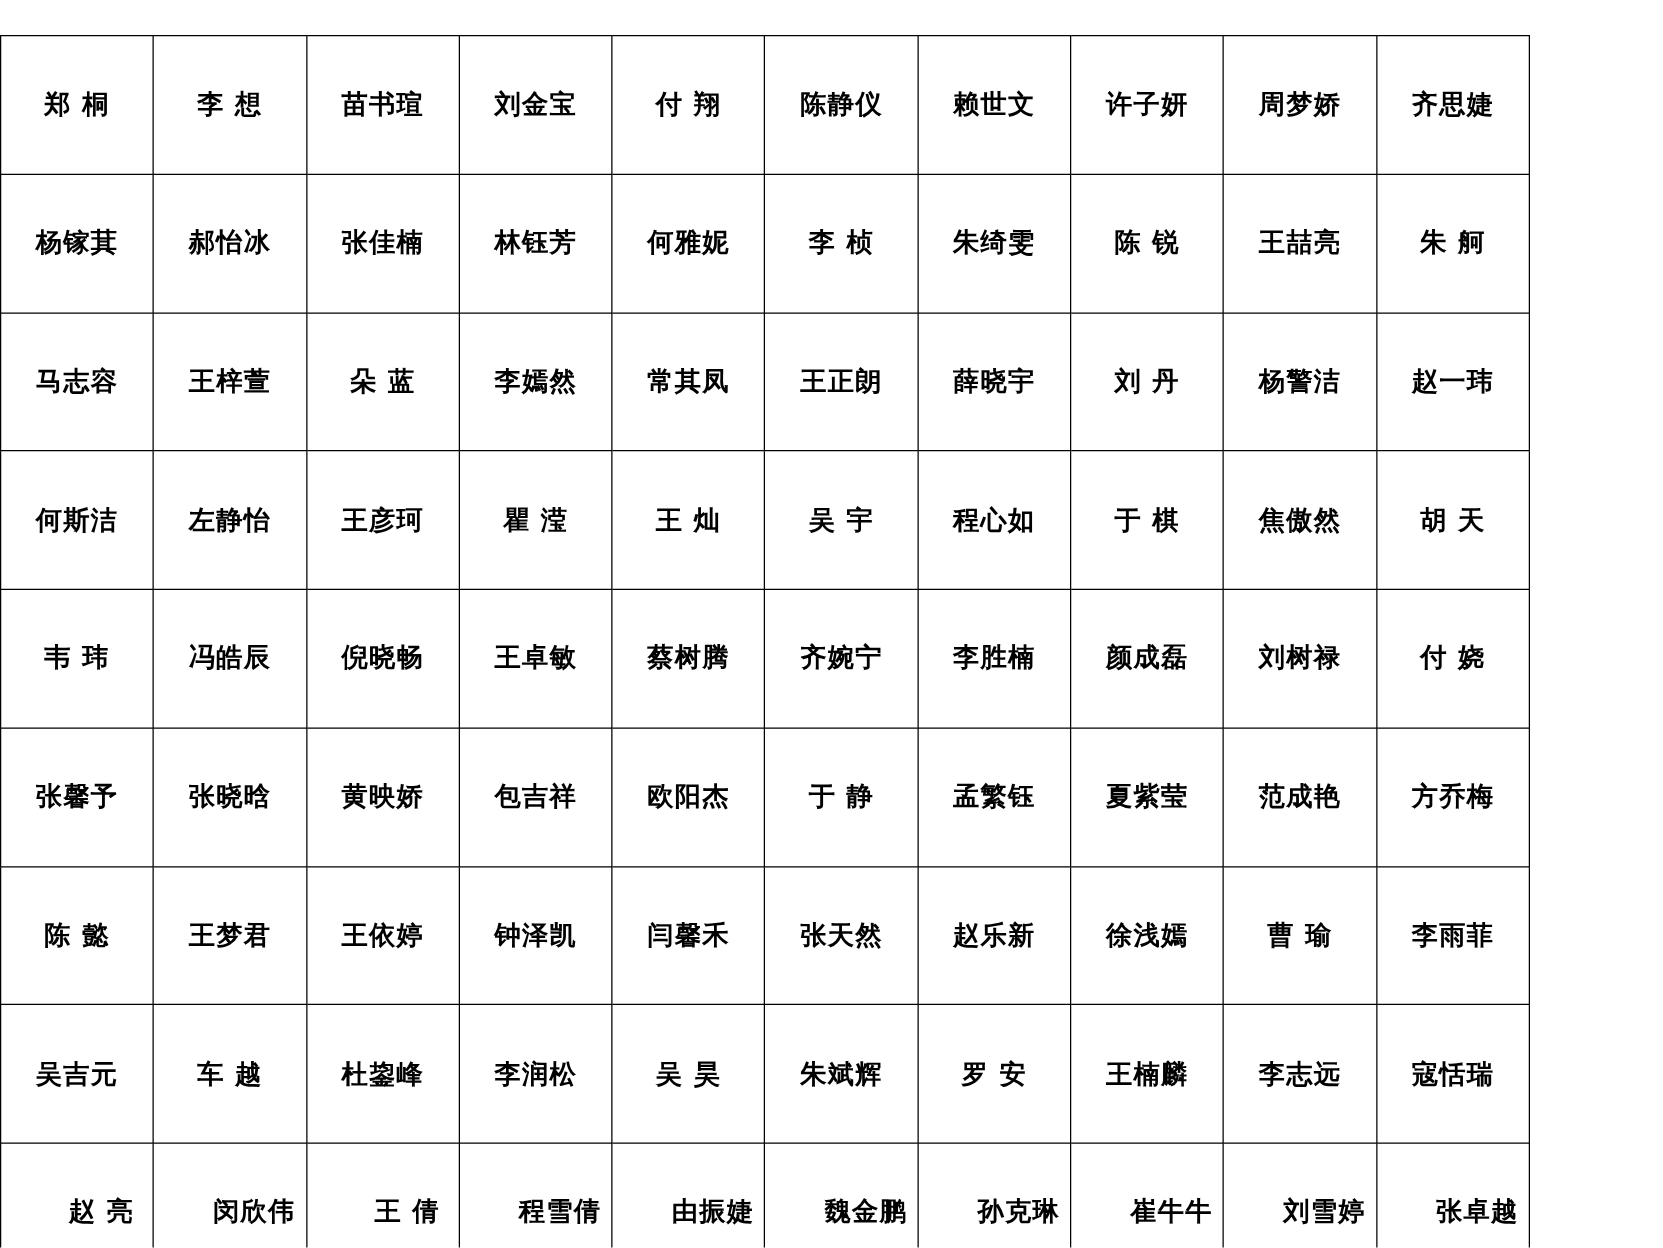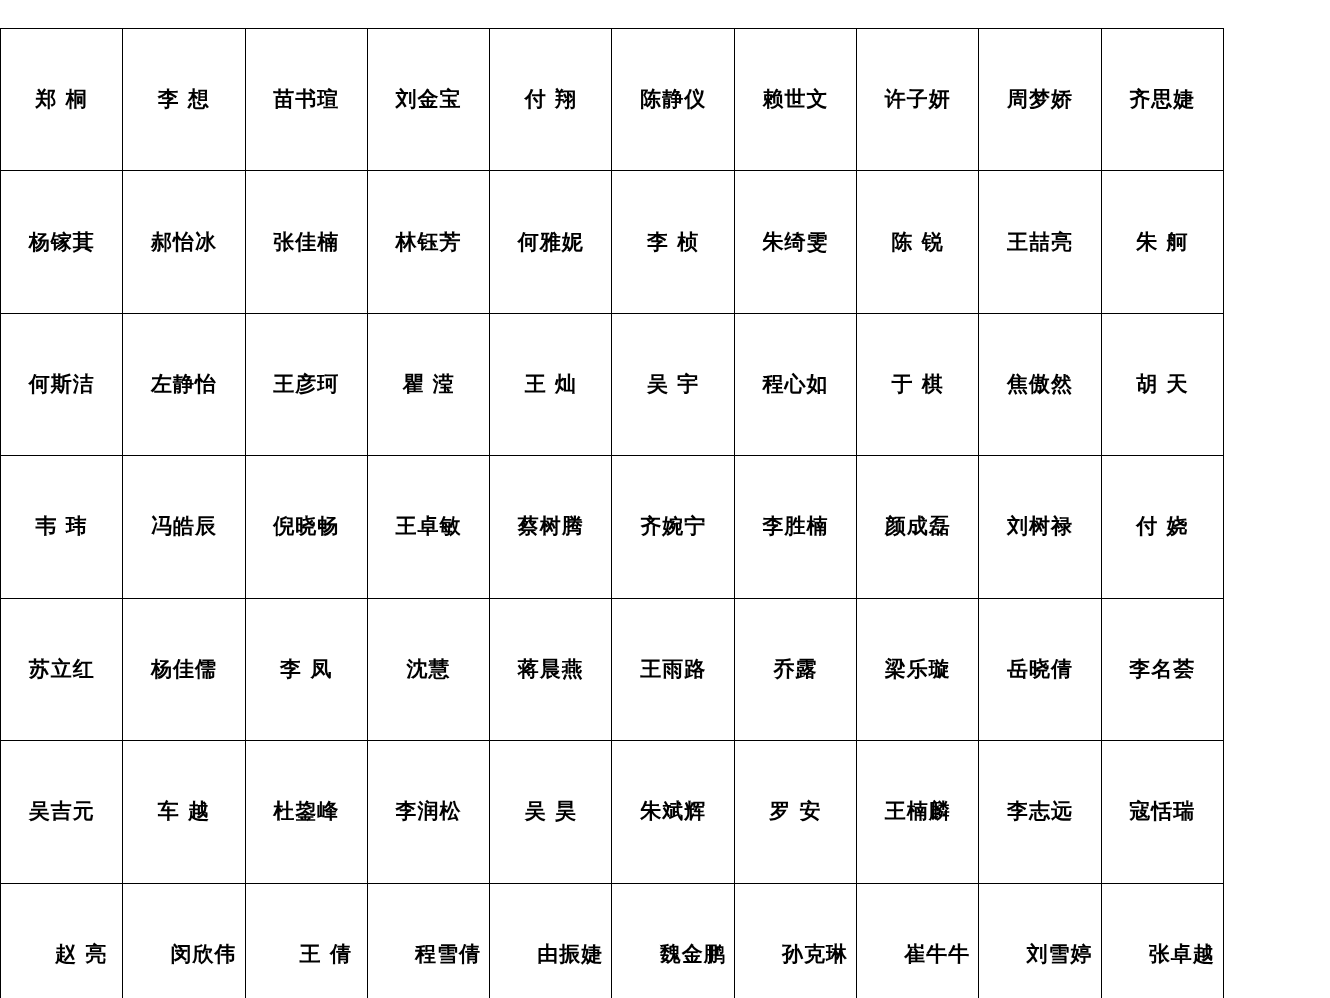--- a/index.html
+++ b/index.html
@@ -60,20 +60,32 @@
         <td>张佳楠</td>
         <td>林钰芳</td>
         <td>何雅妮</td>
         <td>李 桢</td>
         <td>朱绮雯</td>
         <td>陈 锐</td>
         <td>王喆亮</td>
         <td>朱 舸</td>
       </tr>
       <tr>
+        <td>马志容</td>
+        <td>王梓萱</td>
+        <td>朵 蓝</td>
+        <td>李嫣然</td>
+        <td>常其凤</td>
+        <td>王正朗</td>
+        <td>薛晓宇</td>
+        <td>刘 丹</td>
+        <td>杨警洁</td>
+        <td>赵一玮</td>
+      </tr>
+      <tr>
         <td>何斯洁</td>
         <td>左静怡</td>
         <td>王彦珂</td>
         <td>瞿 滢</td>
         <td>王 灿</td>
         <td>吴 宇</td>
         <td>程心如</td>
         <td>于 棋</td>
         <td>焦傲然</td>
         <td>胡 天</td>
@@ -84,30 +96,42 @@
         <td>倪晓畅</td>
         <td>王卓敏</td>
         <td>蔡树腾</td>
         <td>齐婉宁</td>
         <td>李胜楠</td>
         <td>颜成磊</td>
         <td>刘树禄</td>
         <td>付 娆</td>
       </tr>
       <tr>
-        <td>苏立红</td>
-        <td>杨佳儒</td>
-        <td>李 凤</td>
-        <td>沈慧</td>
-        <td>蒋晨燕</td>
-        <td>王雨路</td>
-        <td>乔露</td>
-        <td>梁乐璇</td>
-        <td>岳晓倩</td>
-        <td>李名荟</td>
+        <td>张馨予</td>
+        <td>张晓晗</td>
+        <td>黄映娇</td>
+        <td>包吉祥</td>
+        <td>欧阳杰</td>
+        <td>于 静</td>
+        <td>孟繁钰</td>
+        <td>夏紫莹</td>
+        <td>范成艳</td>
+        <td>方乔梅</td>
+      </tr>
+      <tr>
+        <td>陈 懿</td>
+        <td>王梦君</td>
+        <td>王依婷</td>
+        <td>钟泽凯</td>
+        <td>闫馨禾</td>
+        <td>张天然</td>
+        <td>赵乐新</td>
+        <td>徐浅嫣</td>
+        <td>曹 瑜</td>
+        <td>李雨菲</td>
       </tr>
       <tr>
         <td>吴吉元</td>
         <td>车 越</td>
         <td>杜鋆峰</td>
         <td>李润松</td>
         <td>吴 昊</td>
         <td>朱斌辉</td>
         <td>罗 安</td>
         <td>王楠麟</td>

